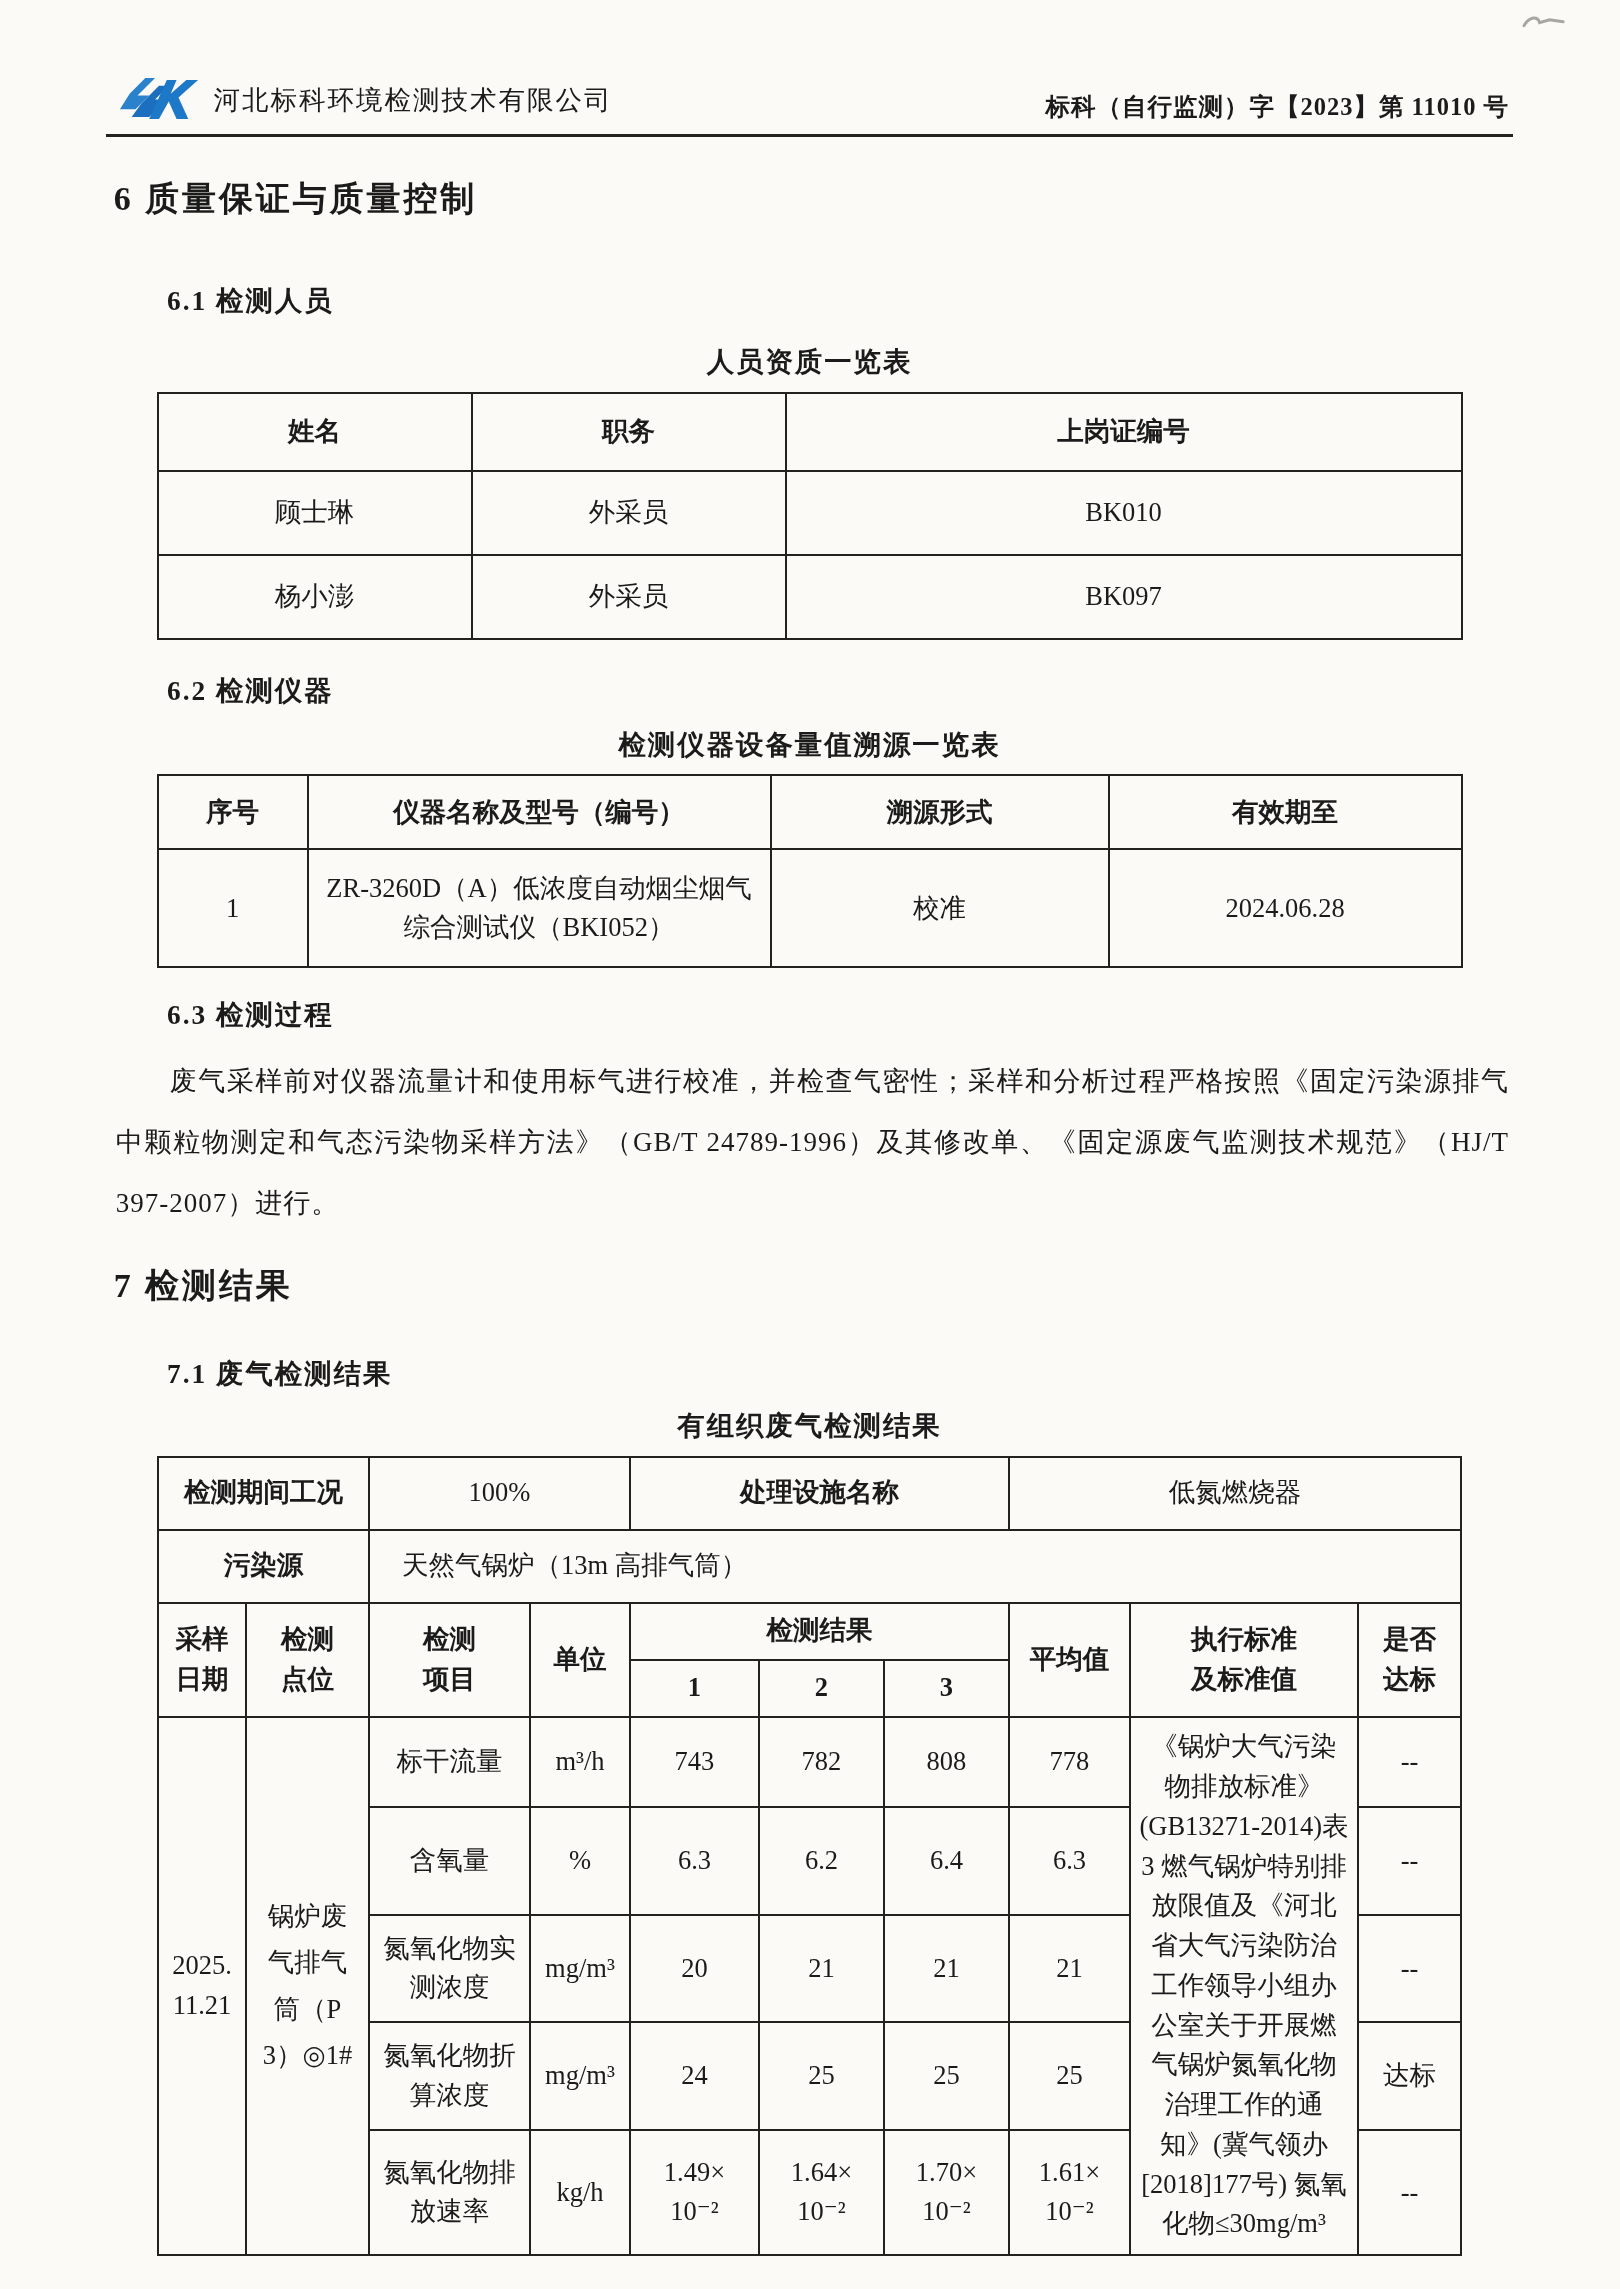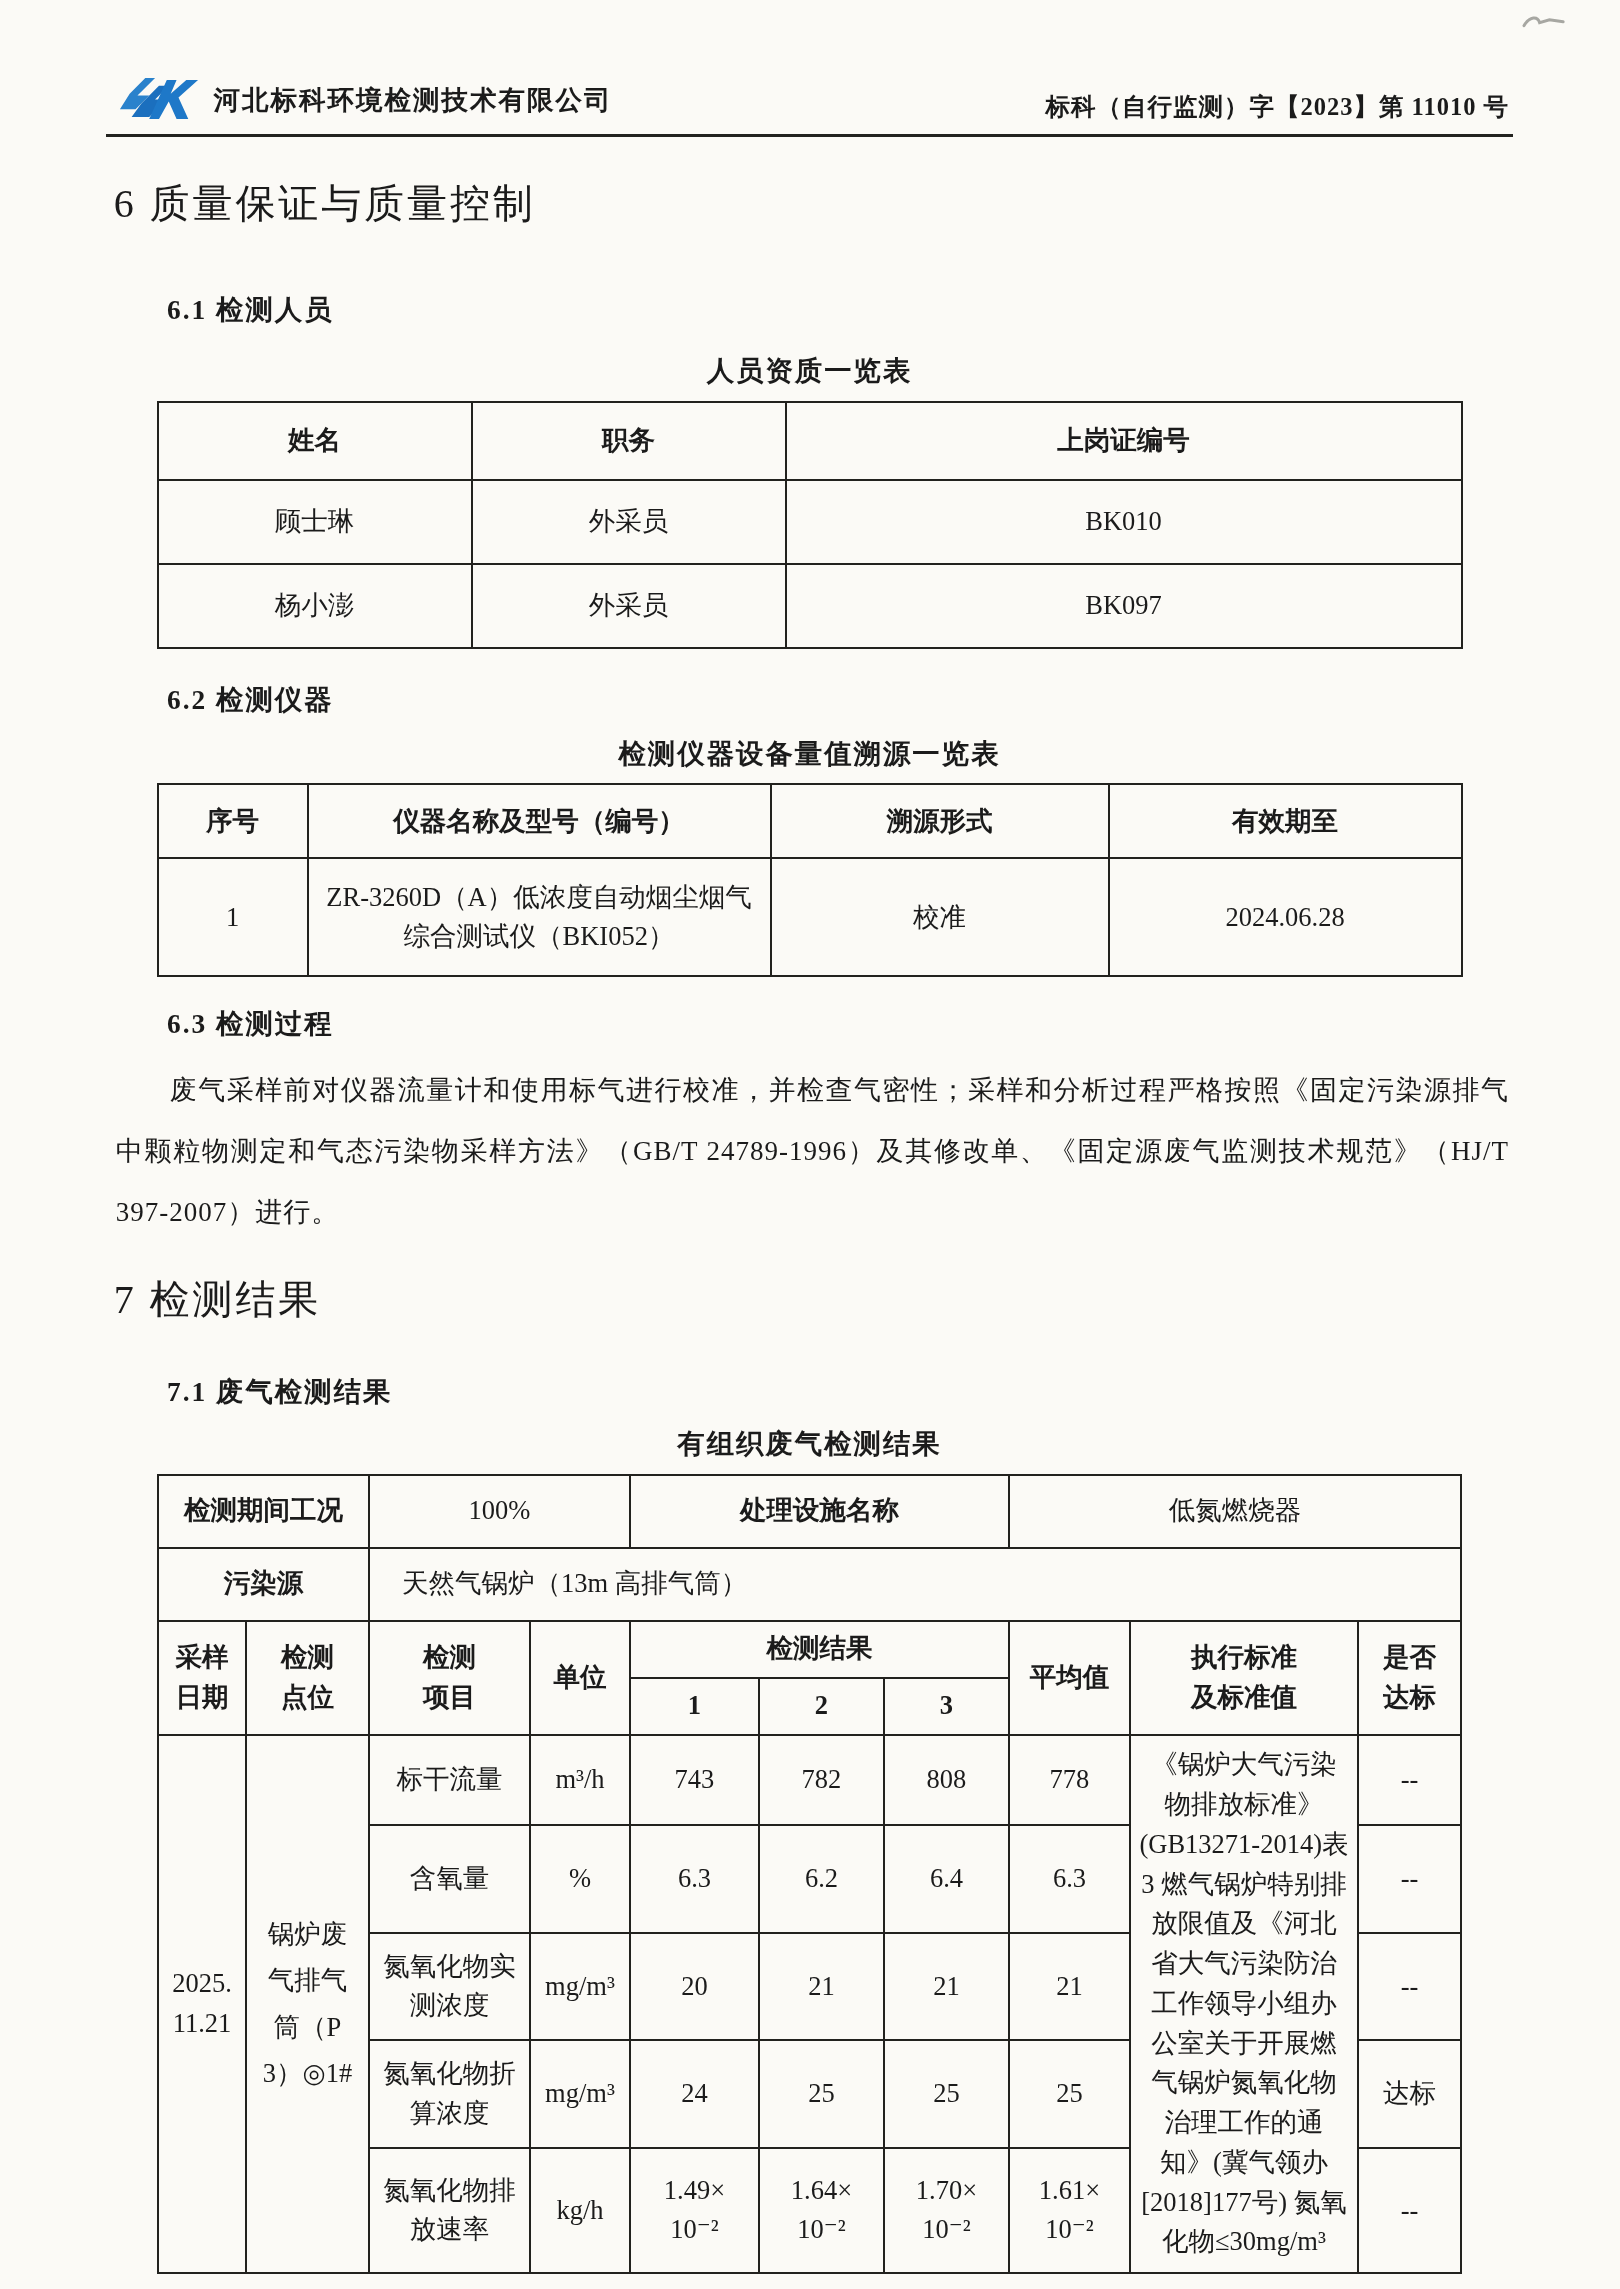--- a/index.html
+++ b/index.html
@@ -8,26 +8,26 @@
     position:relative; width:1620px; height:2290px; margin:0 auto;
     background:#fbfaf6; overflow:hidden; color:#1b1b1b;
     font-family:"Liberation Serif","DejaVu Serif","DejaVu Sans",serif;
   }
   .corner-mark { position:absolute; top:9.8px; right:47px; color:#9a9a96; }
   .content { position:absolute; left:106px; top:74px; width:1407px; }
 
   
   .hdr { display:flex; justify-content:space-between; align-items:flex-end; padding:0 3.9px 0 9.8px; }
   .hdr-left { display:flex; align-items:center; gap:13.7px; }
-  .company { font-size:26.5px; font-weight:700; letter-spacing:2px; }
+  .company { font-size:26.5px; font-weight:400; letter-spacing:2px; }
   .docno { font-size:24.5px; font-weight:600; letter-spacing:1px; padding-bottom:2px; }
   .rule { border-bottom:3.4px solid #23231f; margin-top:8.8px; }
 
   
-  .h1 { font-size:40px; font-weight:400; letter-spacing:2.9px; margin:39px 0 0 7.8px; }
+  .h1 { font-size:34px; font-weight:700; letter-spacing:2.9px; margin:39px 0 0 7.8px; }
   .h2 { font-size:27.4px; font-weight:700; letter-spacing:2px; margin:61px 0 0 61px; }
   .tcap { text-align:center; font-size:27.4px; font-weight:600; letter-spacing:2px; margin-top:25.5px; }
 
   
   table.t { border-collapse:collapse; table-layout:fixed; width:1304px; margin:11.8px auto 0 auto; }
   table.t td, table.t th {
     border:2.5px solid #22221e; text-align:center; vertical-align:middle;
     font-size:26.5px; font-weight:400; padding:3.9px 5.9px; line-height:1.5;
   }
   table.t th { font-weight:700; }

